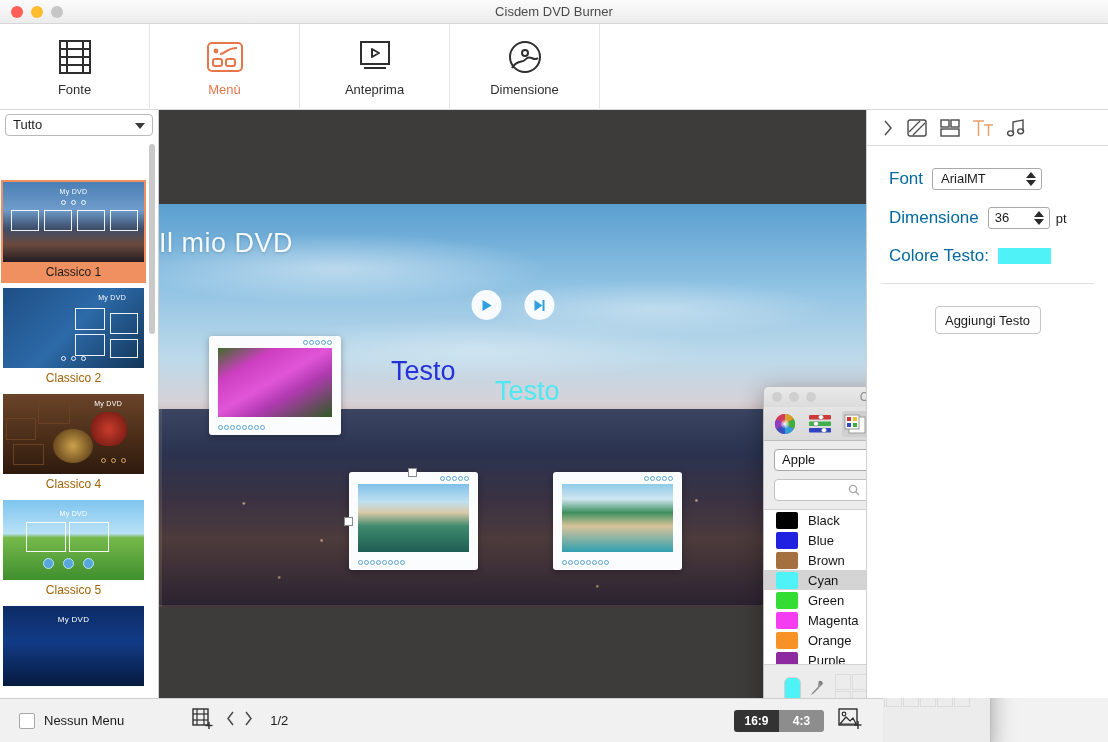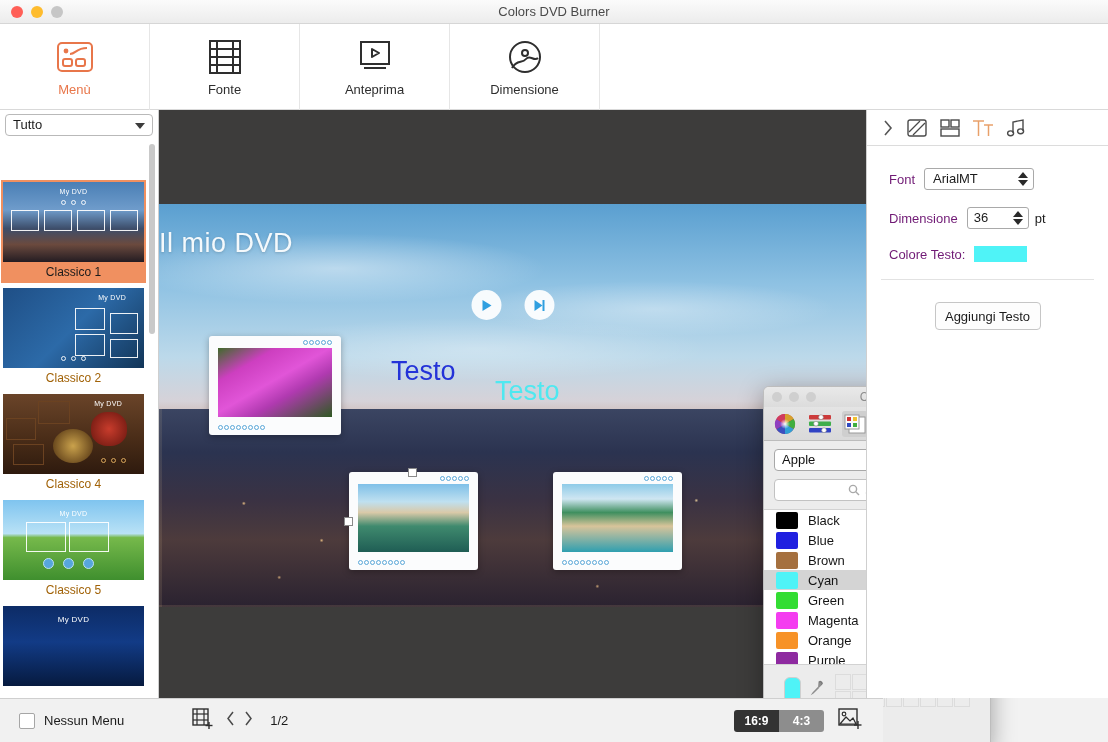--- a/index.html
+++ b/index.html
@@ -247,21 +247,21 @@
   }
   .rp-tabs {
     height: 36px; border-bottom: 1px solid #dcdcdc;
     display: flex; align-items: center; padding-left: 9px; gap: 0;
   }
   .rp-collapse { width: 24px; display: flex; align-items: center; justify-content: center; }
   .rp-tab { width: 33px; height: 30px; display: flex; align-items: center; justify-content: center; }
   .rp-tab:first-of-type { margin-left: 34px; }
   .rp-form { padding: 22px 0 0 0; }
   .frow { display: flex; align-items: center; margin-bottom: 17px; padding-left: 22px; }
-  .frow .flab { font-size: 13px; color: #701a75; }
+  .frow .flab { font-size: 17px; color: #0369a1; }
   .font-select {
     position: relative; margin-left: 9px; width: 110px; height: 22px;
     background: #fff; border: 1px solid #a9a9a9; border-radius: 3px;
     font-size: 13px; color: #1b1b1b; line-height: 20px; padding-left: 8px;
   }
   .fs-arrows {
     position: absolute; right: 5px; top: 3px;
     display: flex; flex-direction: column; gap: 2px; align-items: center;
   }
   .fs-arrows .up { width: 0; height: 0; border-left: 5px solid transparent; border-right: 5px solid transparent; border-bottom: 6px solid #2a2a2a; }
@@ -309,49 +309,49 @@
 <body>
 
 <div class="app">
 
   <div class="titlebar">
     <div class="traffic">
       <span class="dot red"></span>
       <span class="dot yellow"></span>
       <span class="dot grey"></span>
     </div>
-    <div class="win-title">Colors DVD Burner</div>
+    <div class="win-title">Cisdem DVD Burner</div>
   </div>
 
   <div class="toolbar">
-    <div class="tb-item active">
-      <div class="ic">
-        <svg width="36" height="32" viewBox="0 0 36 32">
-            <rect x="1" y="2" width="34" height="28" rx="4" fill="none" stroke="#e8764a" stroke-width="2"></rect>
-            <circle cx="9" cy="10" r="2.4" fill="#e8764a"></circle>
-            <path d="M13 13 C19 13 19 7 30 7" fill="none" stroke="#e8764a" stroke-width="2"></path>
-            <rect x="6" y="18" width="9" height="7" rx="2" fill="none" stroke="#e8764a" stroke-width="2"></rect>
-            <rect x="19" y="18" width="9" height="7" rx="2" fill="none" stroke="#e8764a" stroke-width="2"></rect>
-          </svg>
-      </div>
-      <div class="lbl">Menù</div>
-    </div>
-
     <div class="tb-item">
       <div class="ic">
         <svg width="32" height="34" viewBox="0 0 32 34">
             <rect x="1" y="1" width="30" height="32" fill="none" stroke="#2e2e2e" stroke-width="2"></rect>
             <line x1="8" y1="1" x2="8" y2="33" stroke="#2e2e2e" stroke-width="2"></line>
             <line x1="24" y1="1" x2="24" y2="33" stroke="#2e2e2e" stroke-width="2"></line>
             <line x1="1" y1="9" x2="31" y2="9" stroke="#2e2e2e" stroke-width="2"></line>
             <line x1="1" y1="17" x2="31" y2="17" stroke="#2e2e2e" stroke-width="2"></line>
             <line x1="1" y1="25" x2="31" y2="25" stroke="#2e2e2e" stroke-width="2"></line>
           </svg>
       </div>
       <div class="lbl">Fonte</div>
+    </div>
+
+    <div class="tb-item active">
+      <div class="ic">
+        <svg width="36" height="32" viewBox="0 0 36 32">
+            <rect x="1" y="2" width="34" height="28" rx="4" fill="none" stroke="#e8764a" stroke-width="2"></rect>
+            <circle cx="9" cy="10" r="2.4" fill="#e8764a"></circle>
+            <path d="M13 13 C19 13 19 7 30 7" fill="none" stroke="#e8764a" stroke-width="2"></path>
+            <rect x="6" y="18" width="9" height="7" rx="2" fill="none" stroke="#e8764a" stroke-width="2"></rect>
+            <rect x="19" y="18" width="9" height="7" rx="2" fill="none" stroke="#e8764a" stroke-width="2"></rect>
+          </svg>
+      </div>
+      <div class="lbl">Menù</div>
     </div>
 
     <div class="tb-item">
       <div class="ic">
         <svg width="34" height="34" viewBox="0 0 34 34">
             <rect x="3" y="2" width="28" height="22" fill="none" stroke="#2e2e2e" stroke-width="2"></rect>
             <path d="M14 9 L21 13 L14 17 Z" fill="none" stroke="#2e2e2e" stroke-width="2" stroke-linejoin="round"></path>
             <line x1="6" y1="28" x2="28" y2="28" stroke="#2e2e2e" stroke-width="2"></line>
           </svg>
       </div>

